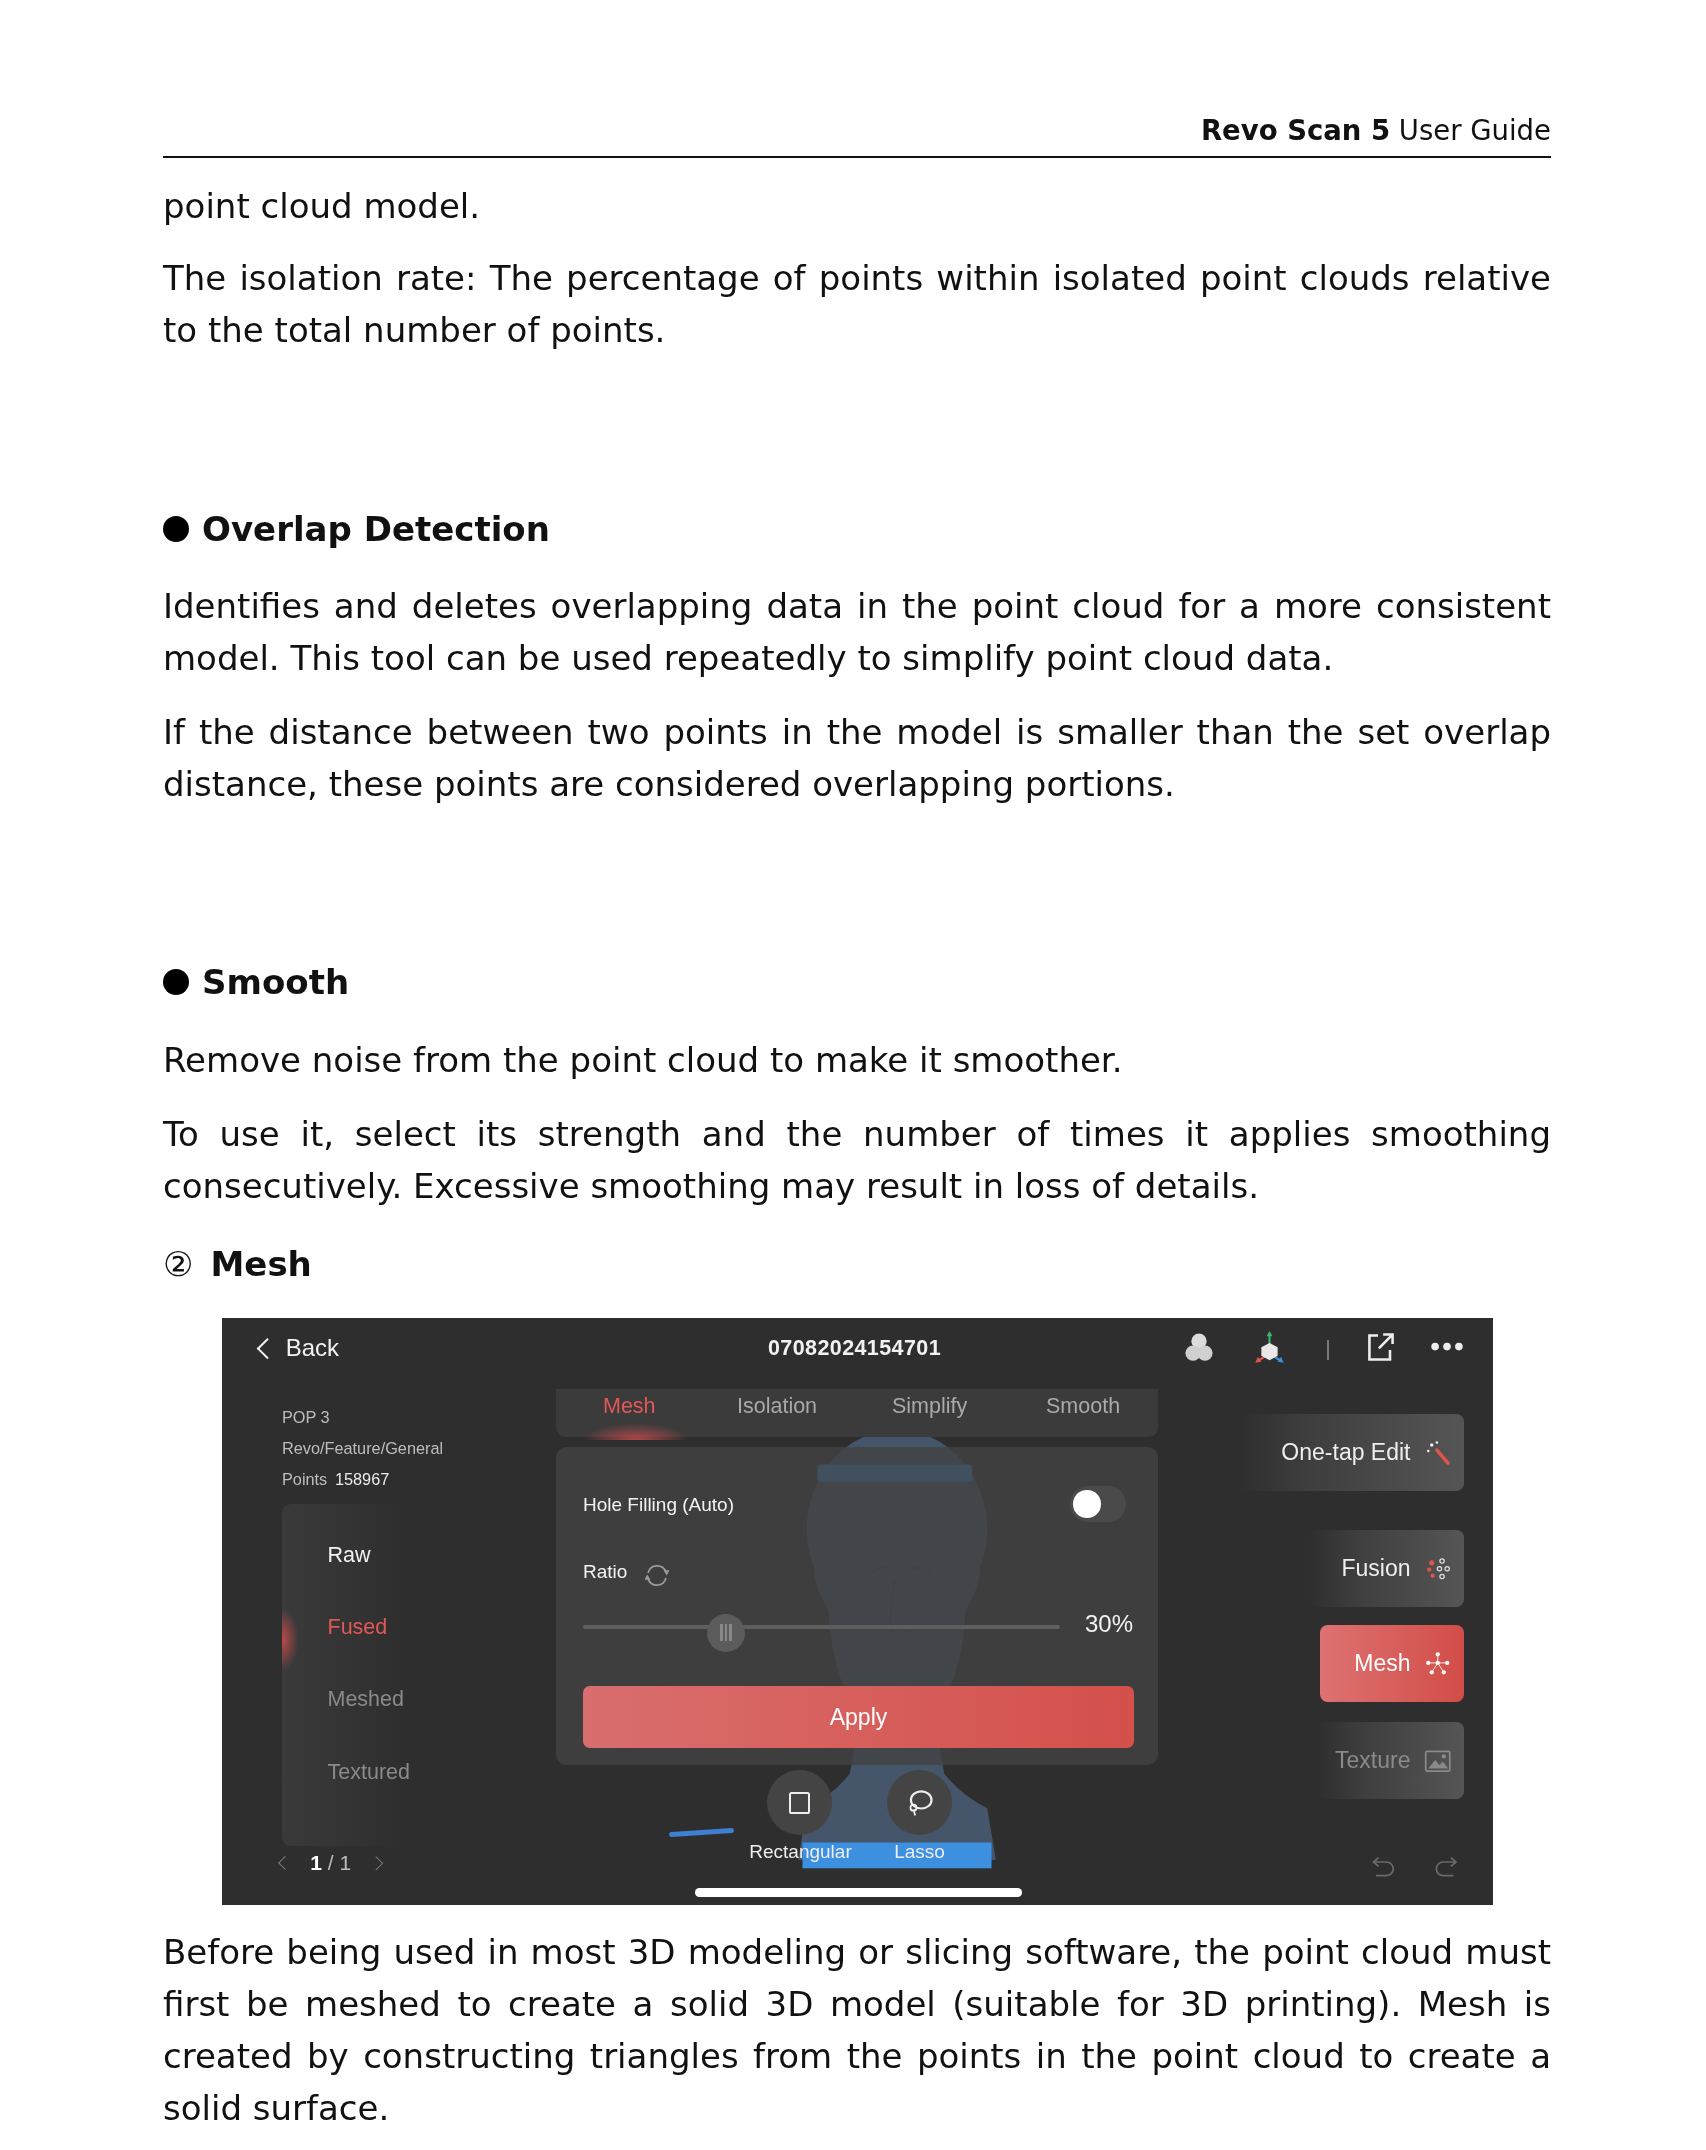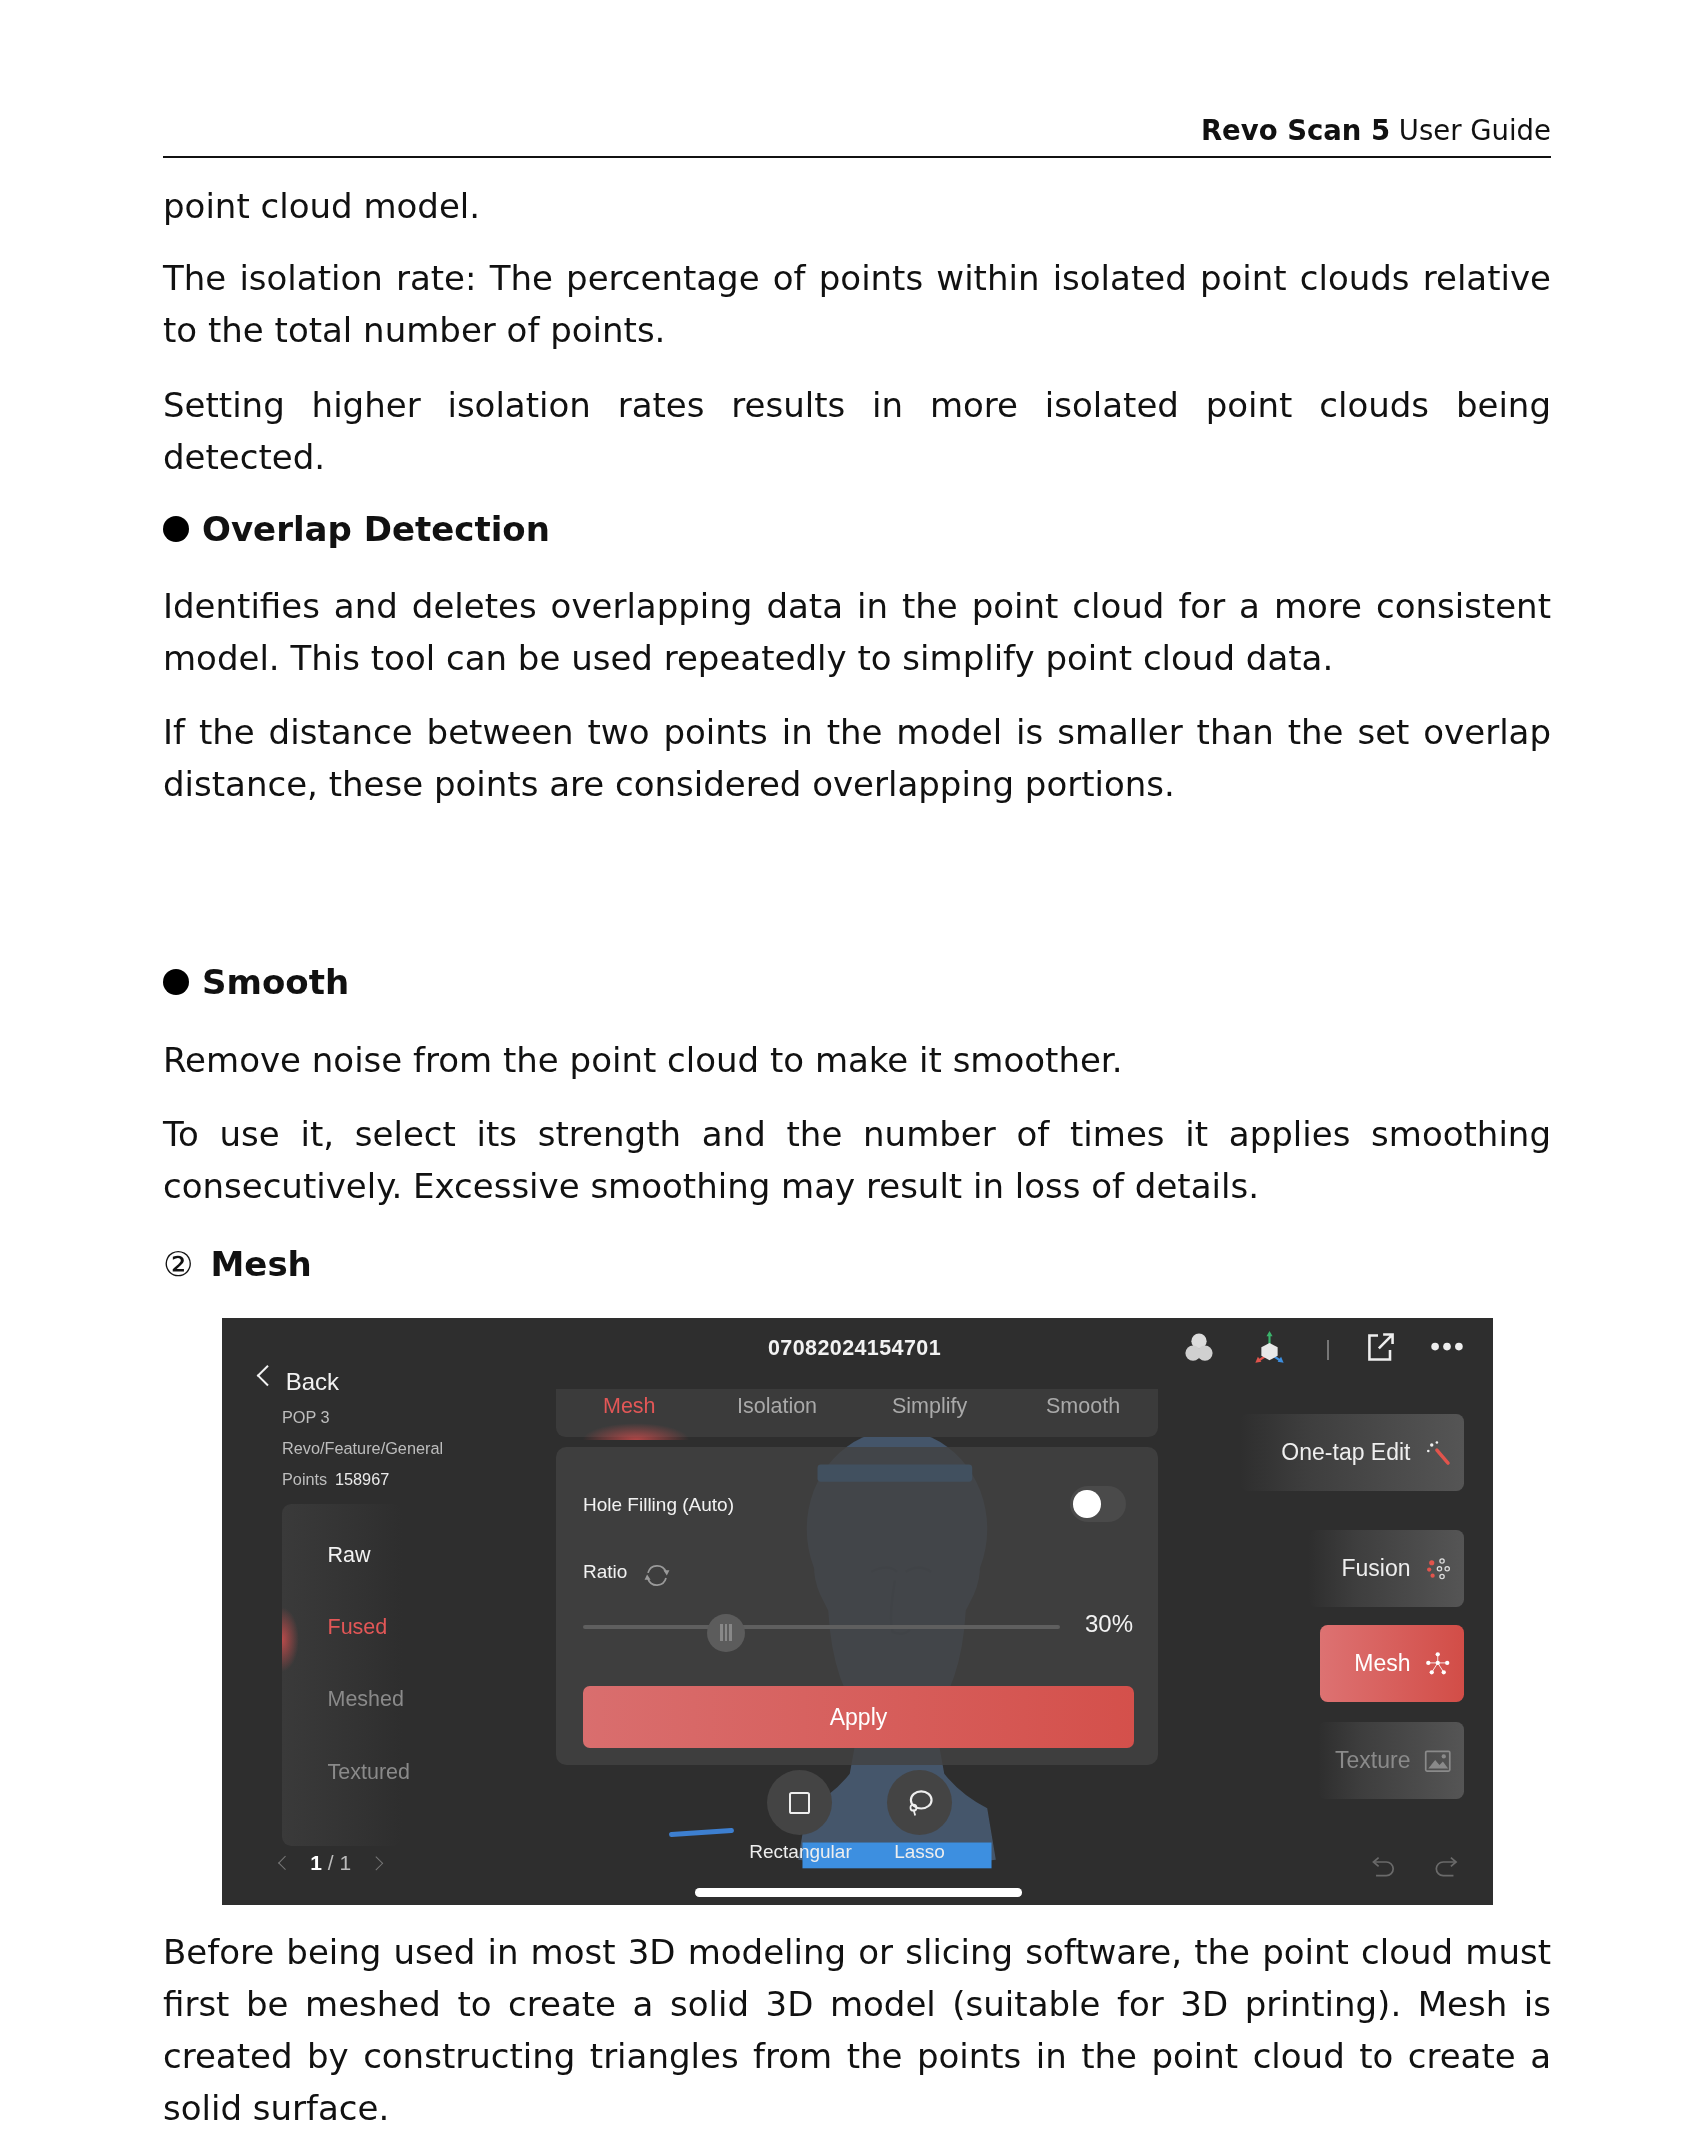--- a/index.html
+++ b/index.html
@@ -19,21 +19,21 @@
   .bullet { display:inline-block; width:26px; height:26px; background:#000; border-radius:50%;
             vertical-align:middle; margin-right:13px; position:relative; top:-2.6px; }
   .circled { font-weight:400; margin-right:17px; }
 
   
   .shot { position:absolute; left:222px; top:1318px; width:1271px; height:587px;
           background:#2e2e2e; color:#fff; overflow:hidden; font-family:"Liberation Sans", sans-serif; }
   .shot * { box-sizing:border-box; }
   .abs { position:absolute; }
 
-  .back { left:31px; top:16.3px; font-size:24px; display:flex; gap:11.2px; color:#f2f2f2;margin-top:34px; }
+  .back { left:31px; top:16.3px; font-size:24px; display:flex; align-items:center; gap:11.2px; color:#f2f2f2; }
   .back-chev { width:14.6px; height:14.6px; border-left:2.6px solid #f2f2f2; border-bottom:2.6px solid #f2f2f2;
                transform:rotate(45deg); margin-left:6.9px; }
   .title { left:546px; top:18px; font-size:21.5px; font-weight:700; color:#f2f2f2; letter-spacing:0.4px; }
 
   .topicons { left:946px; top:13px; height:34px; width:301px; }
   .ti { position:absolute; top:0; }
 
   .info { left:60px; top:84px; font-size:16.3px; line-height:31px; color:#bdbdbd; }
   .info .val { color:#eaeaea; margin-left:7.7px; }
 
@@ -89,21 +89,20 @@
 </head>
 <body>
 
 <div class="page">
 
   <div class="run-header"><b>Revo Scan 5</b><span> User Guide</span></div>
   <div class="header-rule"></div>
 
   <div class="p" style="top:180px">point cloud model.</div>
   <div class="p" style="top:252px">The isolation rate: The percentage of points within isolated point clouds relative to the total number of points.</div>
-  <div class="p" style="top:379px">Setting higher isolation rates results in more isolated point clouds being detected.</div>
 
   <div class="h" style="top:506px"><span class="bullet"></span><span>Overlap Detection</span></div>
   <div class="p" style="top:580px">Identifies and deletes overlapping data in the point cloud for a more consistent model. This tool can be used repeatedly to simplify point cloud data.</div>
   <div class="p" style="top:706px">If the distance between two points in the model is smaller than the set overlap distance, these points are considered overlapping portions.</div>
 
   <div class="h" style="top:959px"><span class="bullet"></span><span>Smooth</span></div>
   <div class="p" style="top:1034px">Remove noise from the point cloud to make it smoother.</div>
   <div class="p" style="top:1108px">To use it, select its strength and the number of times it applies smoothing consecutively. Excessive smoothing may result in loss of details.</div>
 
   <div class="h" style="top:1241px"><span class="circled">②</span><span>Mesh</span></div>

